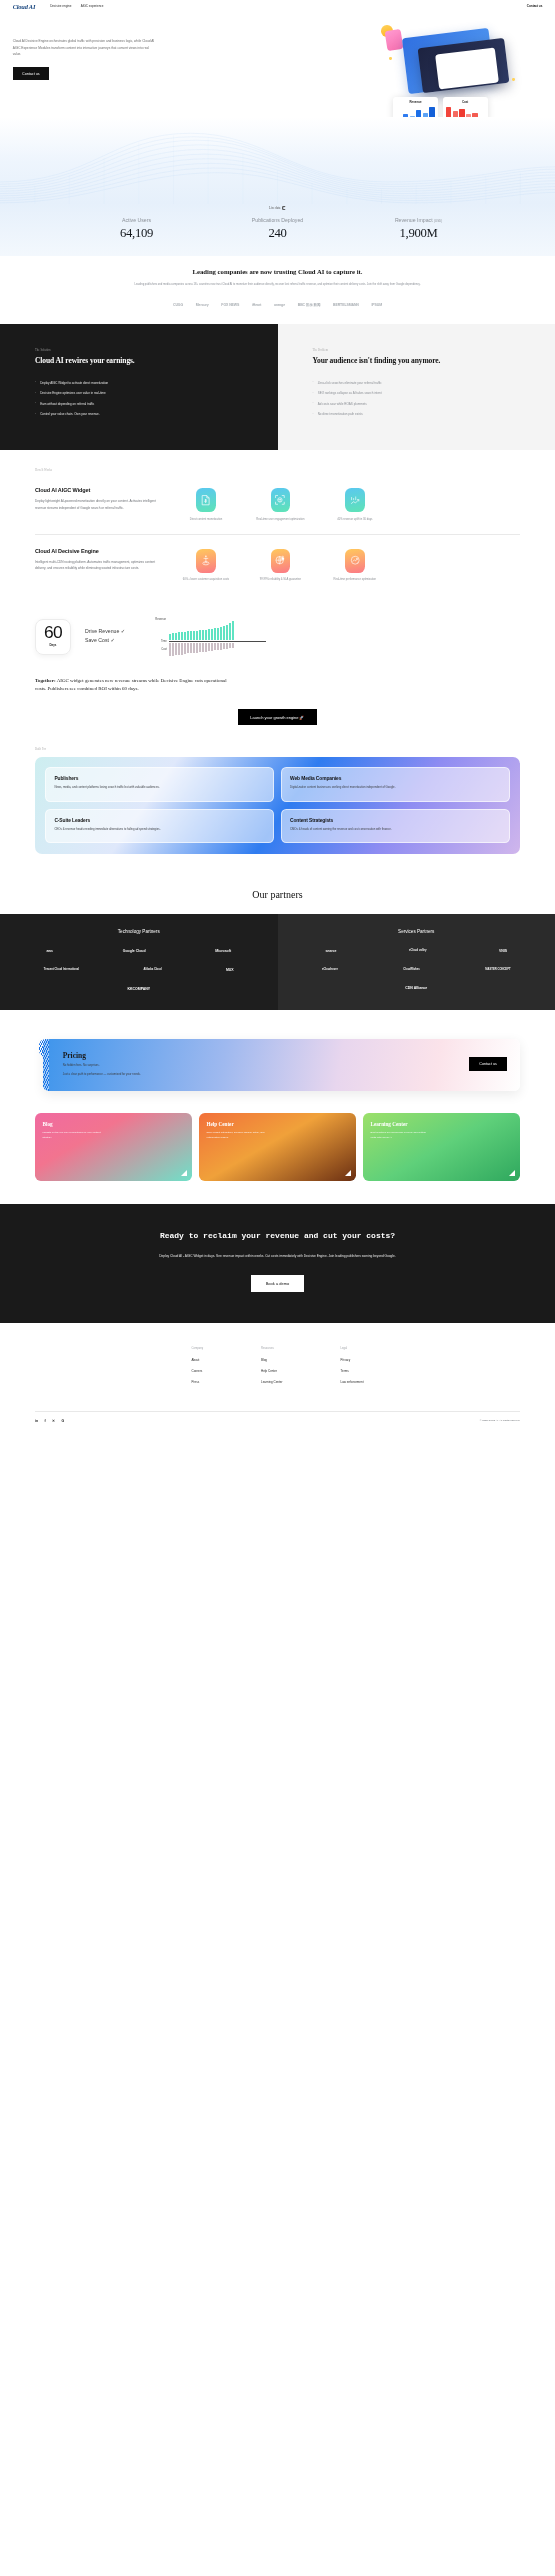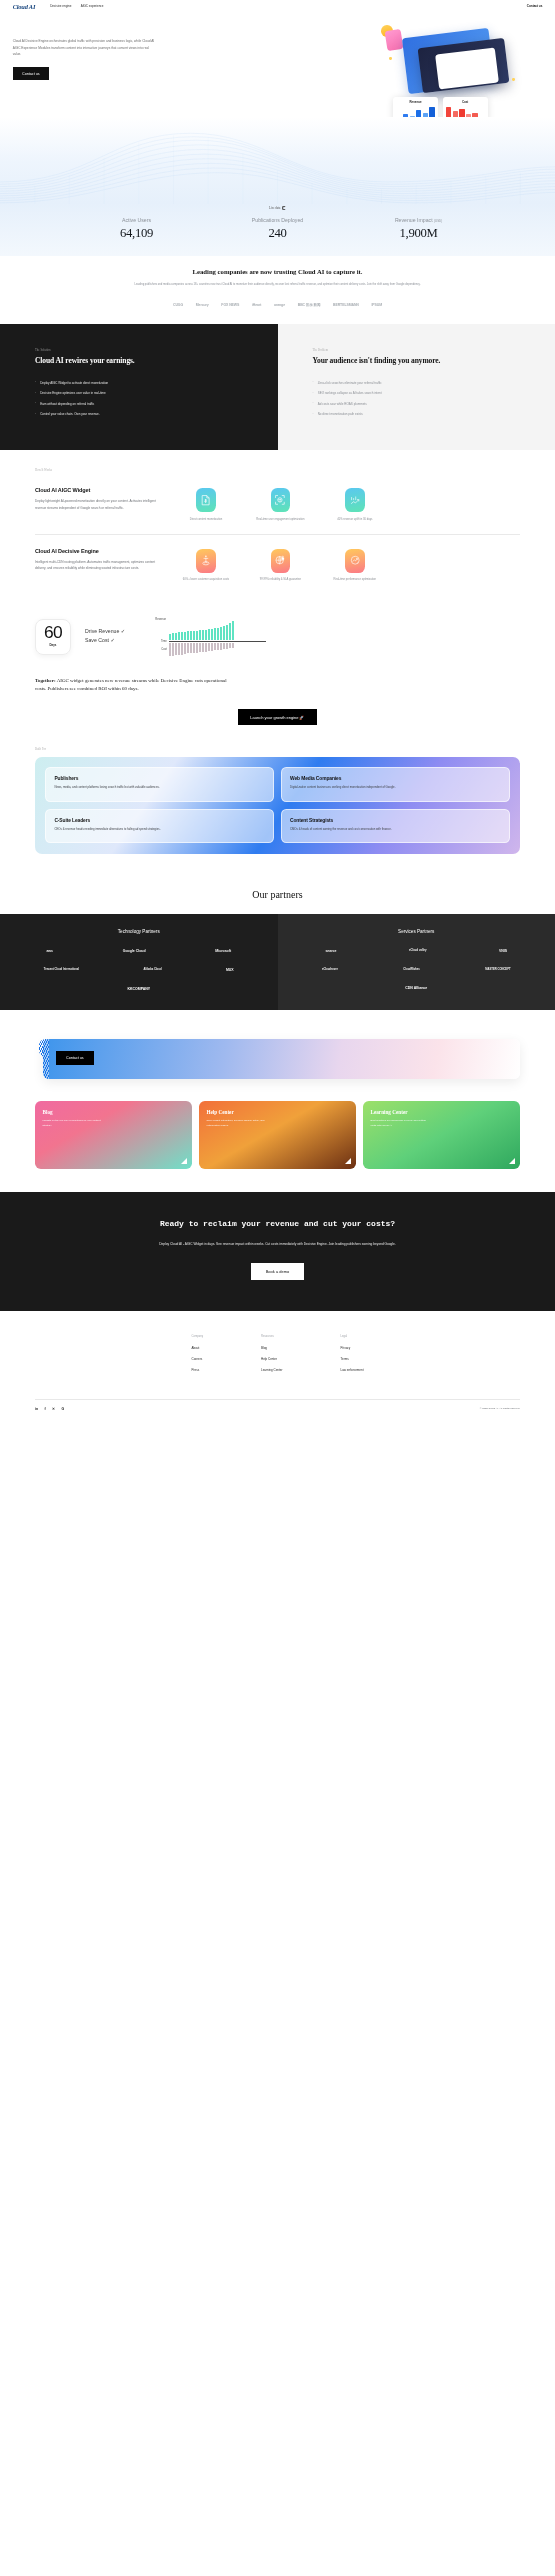--- a/index.html
+++ b/index.html
@@ -583,20 +583,25 @@
       <div class="plogo small">MASTER CONCEPT</div>
     </div>
     <div class="pfull">CDN Alliance</div>
   </div>
 </div>
 
 <div class="pricing-sec">
   <div class="pricing-stack">
     <div class="pricing-back"></div>
     <div class="pricing-card">
+      <div class="pricing-left">
+        <h3>Pricing</h3>
+        <p>No hidden fees. No surprises.</p>
+        <p>Just a clear path to performance — customized for your needs.</p>
+      </div>
       <button class="btn-contact2">Contact us</button>
     </div>
   </div>
 </div>
 
 <div class="res">
   <div class="res-card r1">
     <h5>Blog</h5>
     <p>Insights on the pro use of monetizing of your content strategy.</p>
     <div class="res-arrow"></div>

